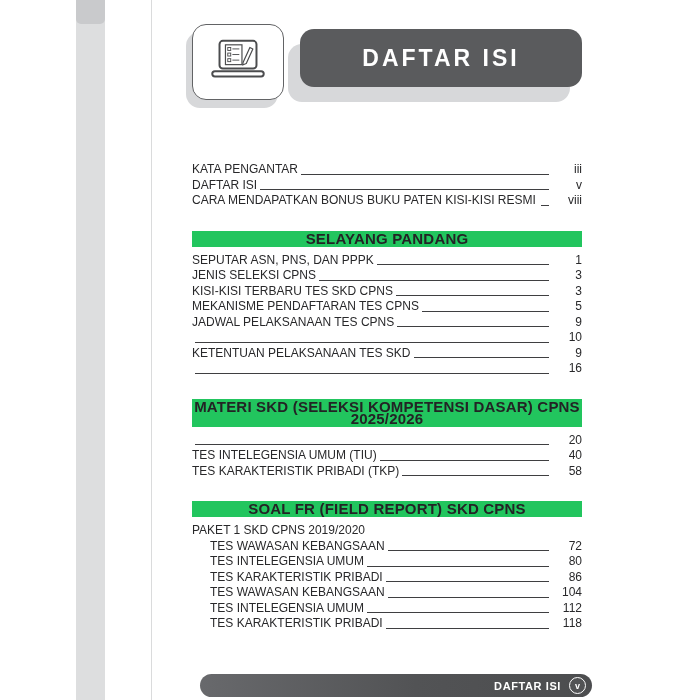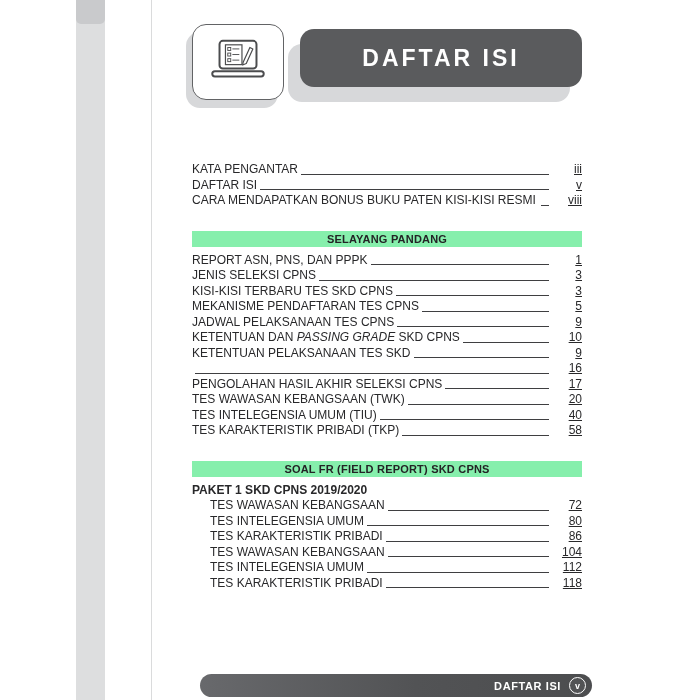--- a/index.html
+++ b/index.html
@@ -44,28 +44,28 @@
     display:flex; align-items:flex-end;
     font-size:12px; line-height:15.5px; color:#28282a;
     white-space:nowrap;
   }
   .toc-row .label { overflow:hidden; }
   .toc-row .leader {
     flex:1; min-width:8px;
     border-bottom:1px solid #3f3f41;
     margin:0 3px 3px 3px;
   }
-  .toc-row .page-num { min-width:30px; text-align:right;text-decoration:underline; }
-  .row-heading { font-weight:bold;text-align:right; }
+  .toc-row .page-num { min-width:30px; text-align:right; }
+  .row-heading { font-weight:normal;text-align:right; }
   .row-indent { padding-left:18px;align-items:flex-end; }
 
   
   .section-bar {
-    background:#86efac; color:#232325;
-    text-align:center; font-weight:bold; font-size:11px;
+    background:#22c55e; color:#232325;
+    text-align:center; font-weight:bold; font-size:15px;
     line-height:12px; padding:2px 0;
     margin:22px 0 6px 0;
     letter-spacing:0.2px;
   }
 
   
   .footer-bar {
     position:absolute; left:200px; top:674px; width:392px; height:23px;
     background:linear-gradient(90deg,#68696c 0%,#525355 55%,#4c4d4f 100%);
     border-radius:12px;
@@ -126,21 +126,21 @@
         <span class="label">CARA MENDAPATKAN BONUS BUKU PATEN KISI-KISI RESMI CPNS 2025/2026</span>
         <span class="leader"></span>
         <span class="page-num">viii</span>
       </div>
     </div>
 
   <div>
       <div class="section-bar">SELAYANG PANDANG</div>
       <div class="section-list">
         <div class="toc-row">
-          <span class="label">REPORT ASN, PNS, DAN PPPK</span>
+          <span class="label">SEPUTAR ASN, PNS, DAN PPPK</span>
           <span class="leader"></span>
           <span class="page-num">1</span>
         </div>
         <div class="toc-row">
           <span class="label">JENIS SELEKSI CPNS</span>
           <span class="leader"></span>
           <span class="page-num">3</span>
         </div>
         <div class="toc-row">
           <span class="label">KISI-KISI TERBARU TES SKD CPNS</span>
@@ -151,42 +151,36 @@
           <span class="label">MEKANISME PENDAFTARAN TES CPNS</span>
           <span class="leader"></span>
           <span class="page-num">5</span>
         </div>
         <div class="toc-row">
           <span class="label">JADWAL PELAKSANAAN TES CPNS</span>
           <span class="leader"></span>
           <span class="page-num">9</span>
         </div>
         <div class="toc-row">
-          <span class="label"><span>KETENTUAN DAN </span><i>PASSING GRADE</i><span> SKD CPNS</span></span>
           <span class="leader"></span>
           <span class="page-num">10</span>
         </div>
         <div class="toc-row">
           <span class="label">KETENTUAN PELAKSANAAN TES SKD</span>
           <span class="leader"></span>
           <span class="page-num">9</span>
         </div>
         <div class="toc-row">
           <span class="leader"></span>
           <span class="page-num">16</span>
         </div>
-        <div class="toc-row">
-          <span class="label">PENGOLAHAN HASIL AKHIR SELEKSI CPNS</span>
-          <span class="leader"></span>
-          <span class="page-num">17</span>
-        </div>
-      </div>
+      </div>
+      <div class="section-bar">MATERI SKD (SELEKSI KOMPETENSI DASAR) CPNS 2025/2026</div>
       <div class="section-list">
         <div class="toc-row">
-          <span class="label">TES WAWASAN KEBANGSAAN (TWK)</span>
           <span class="leader"></span>
           <span class="page-num">20</span>
         </div>
         <div class="toc-row">
           <span class="label">TES INTELEGENSIA UMUM (TIU)</span>
           <span class="leader"></span>
           <span class="page-num">40</span>
         </div>
         <div class="toc-row">
           <span class="label">TES KARAKTERISTIK PRIBADI (TKP)</span>

